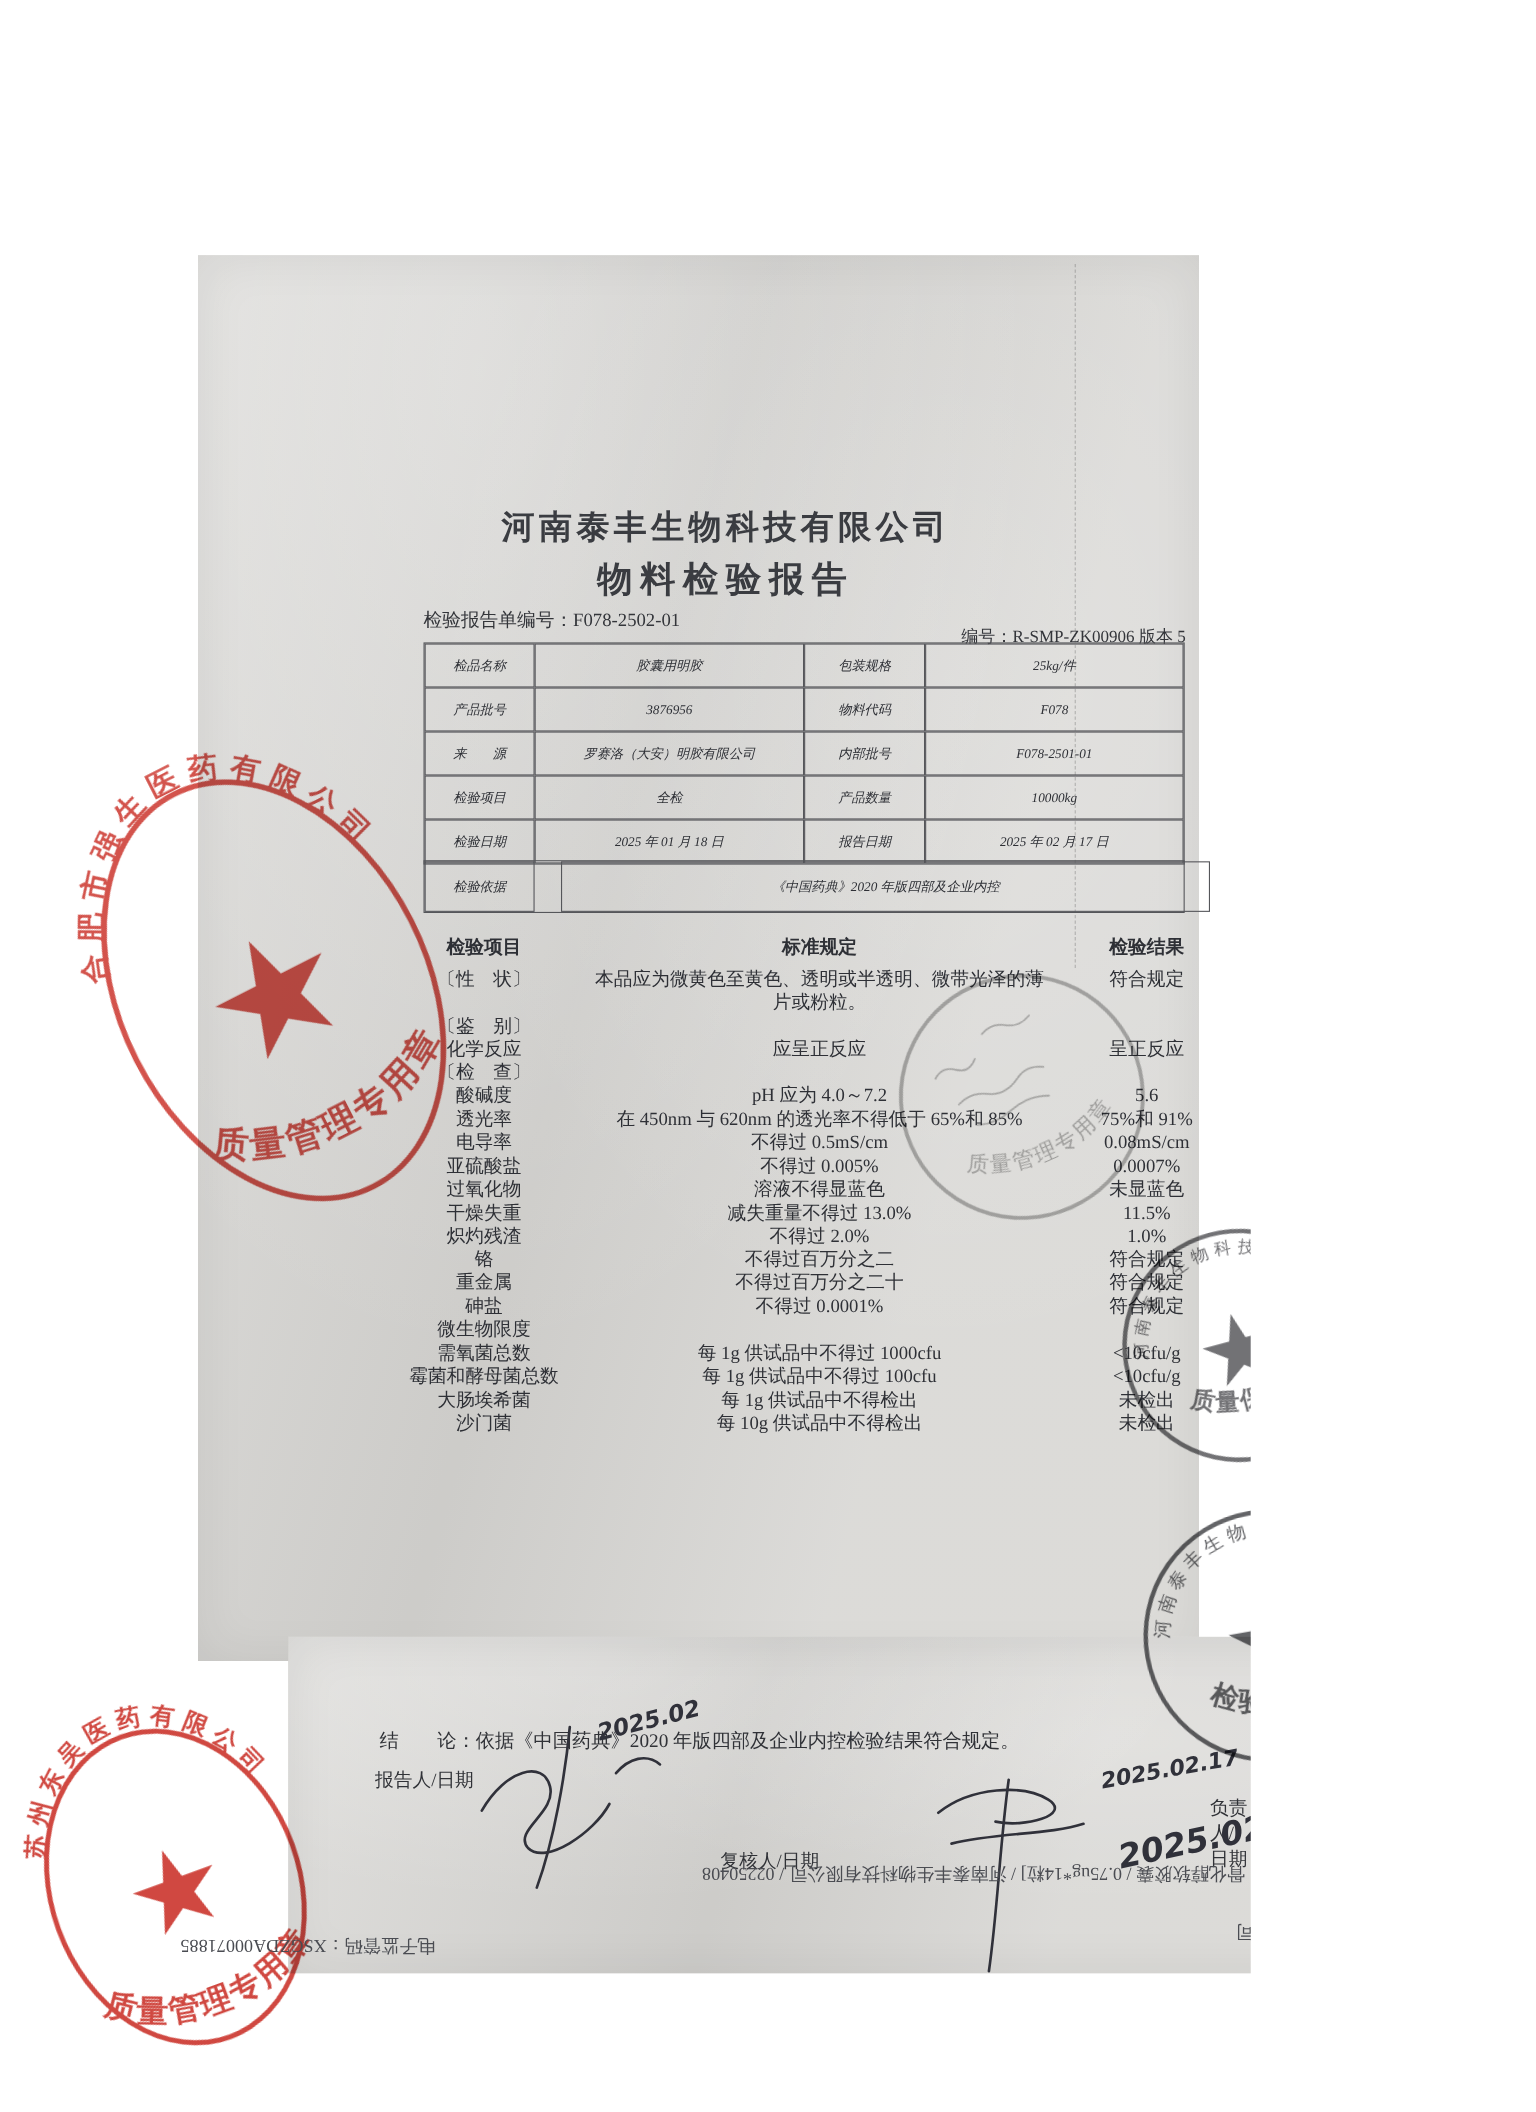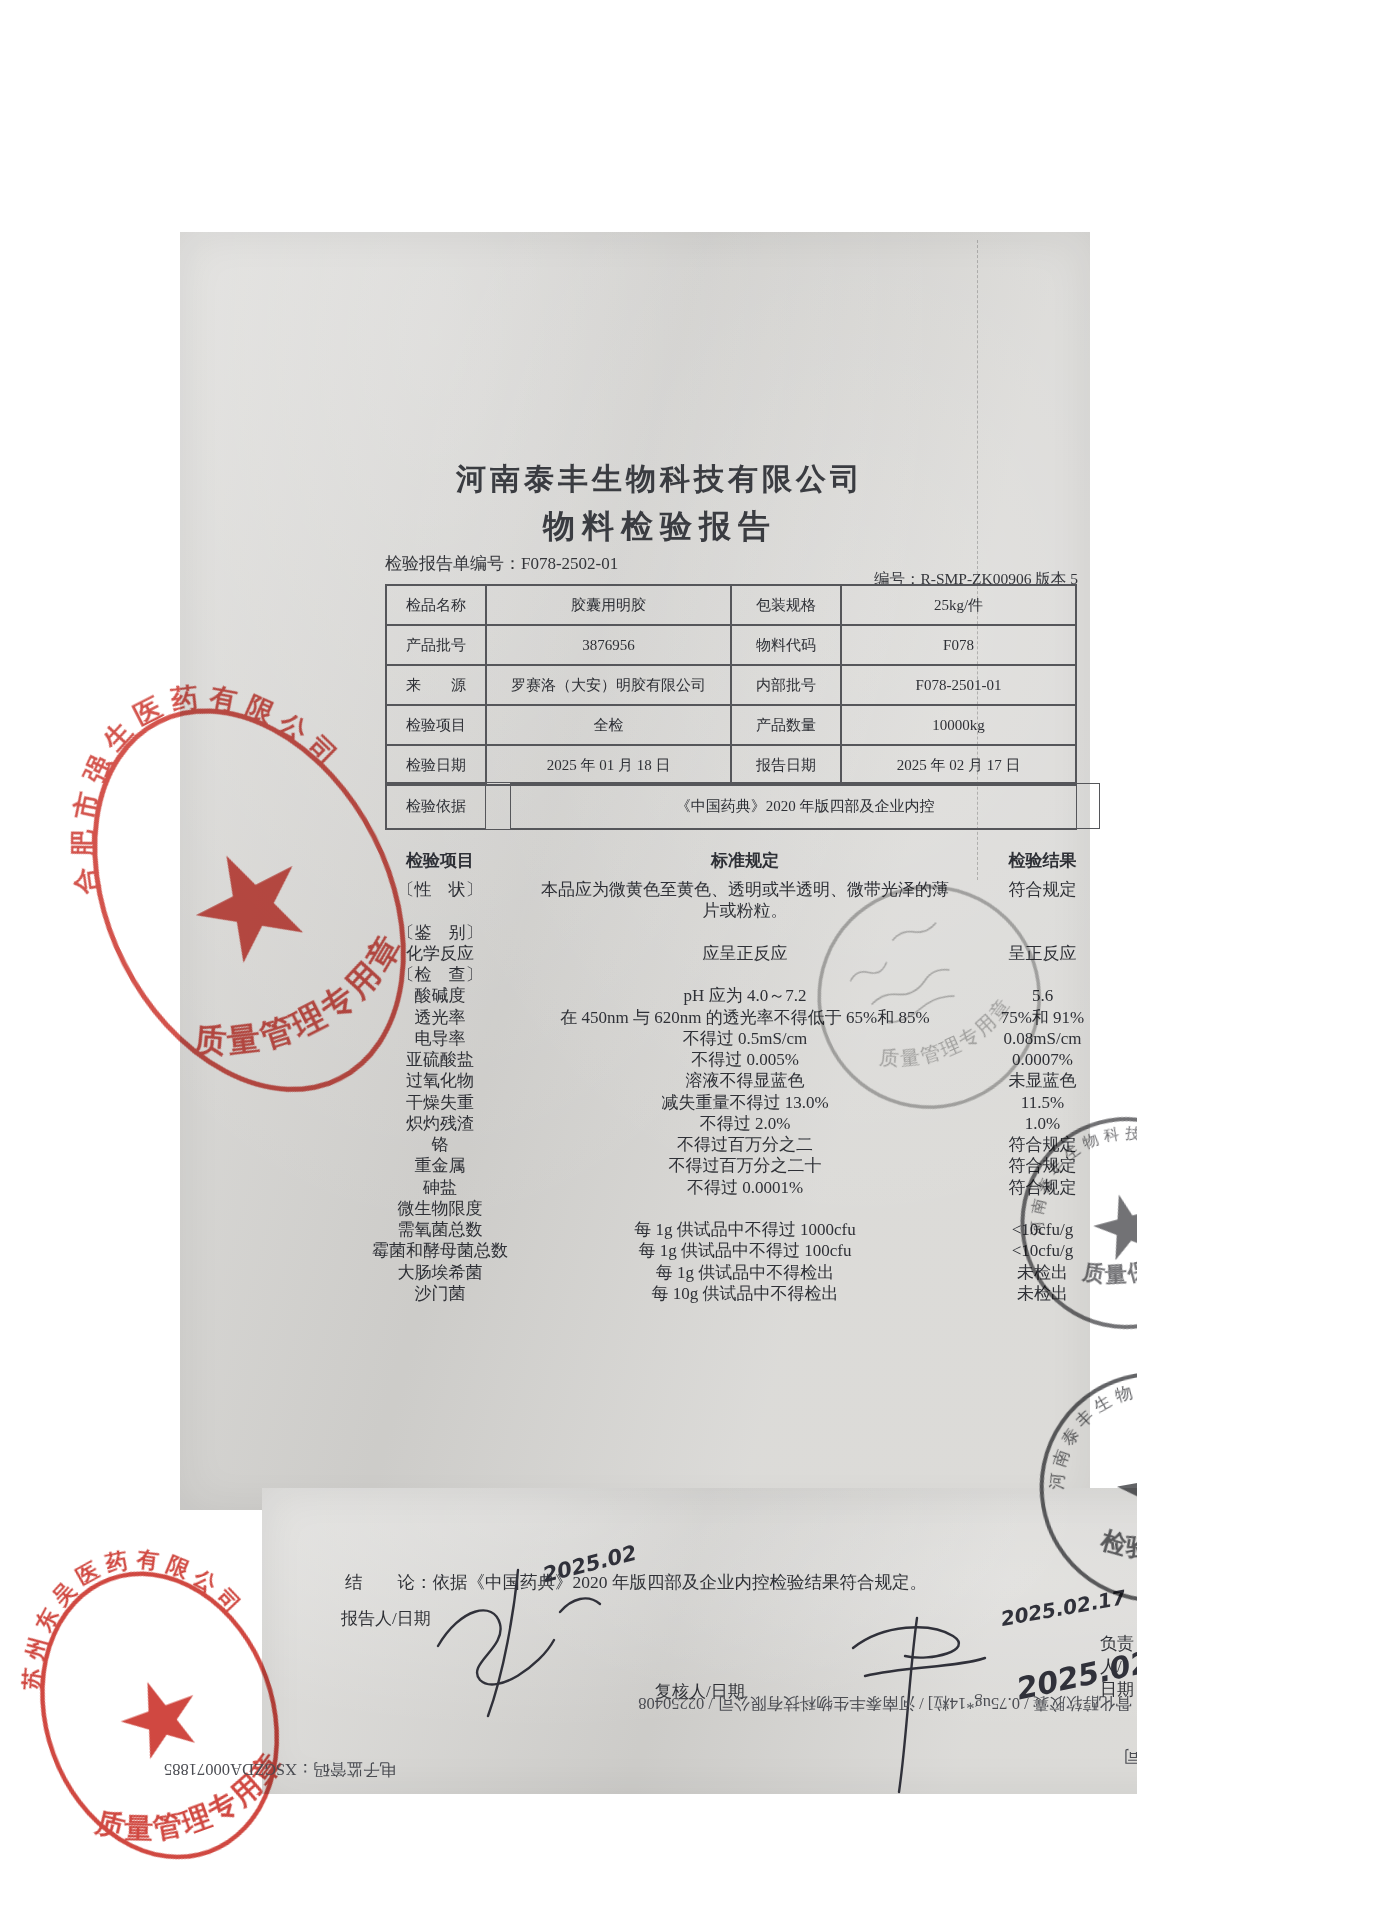--- a/index.html
+++ b/index.html
@@ -16,21 +16,21 @@
   .crease{position:absolute;border-left:1px dashed rgba(80,80,80,.33);}
   .t-center{text-align:center;}
   .title1{position:absolute;left:330px;top:459px;width:660px;font-size:30px;font-weight:600;
           letter-spacing:4px;color:#3a3c41;}
   .title2{position:absolute;left:330px;top:505px;width:660px;font-size:32px;font-weight:600;
           letter-spacing:7px;color:#3a3c41;}
   .lineno{position:absolute;font-size:17px;color:#33353a;}
   .grid-info{position:absolute;left:385px;top:584px;width:690px;display:grid;
              grid-template-columns:100px 245px 110px 235px;border:1.4px solid #55565a;}
   .grid-info>div, .grid-basis>div{border:0.7px solid #55565a;min-height:38px;display:flex;
-             align-items:center;justify-content:center;font-size:15px;padding:0 3px;text-align:center;}
+             align-items:center;justify-content:center;font-size:12px;padding:0 3px;text-align:center;font-style:italic;}
   .grid-basis{position:absolute;left:385px;top:782px;width:690px;display:grid;
              grid-template-columns:100px 590px;border:1.4px solid #55565a;gap:24px;}
   .grid-basis>div{min-height:44px;}
   .results{position:absolute;left:345px;top:843px;display:grid;
            grid-template-columns:190px 420px 175px;}
   .results>div{min-height:36px;display:flex;align-items:center;justify-content:center;
            text-align:center;font-size:17px;line-height:1.25;}
   .res-head{font-size:18.5px;font-weight:600;}
   .conclusion{position:absolute;left:345px;top:1570px;width:800px;font-size:17.5px;color:#303237;}
   .sign-label{position:absolute;font-size:17px;color:#303237;}

